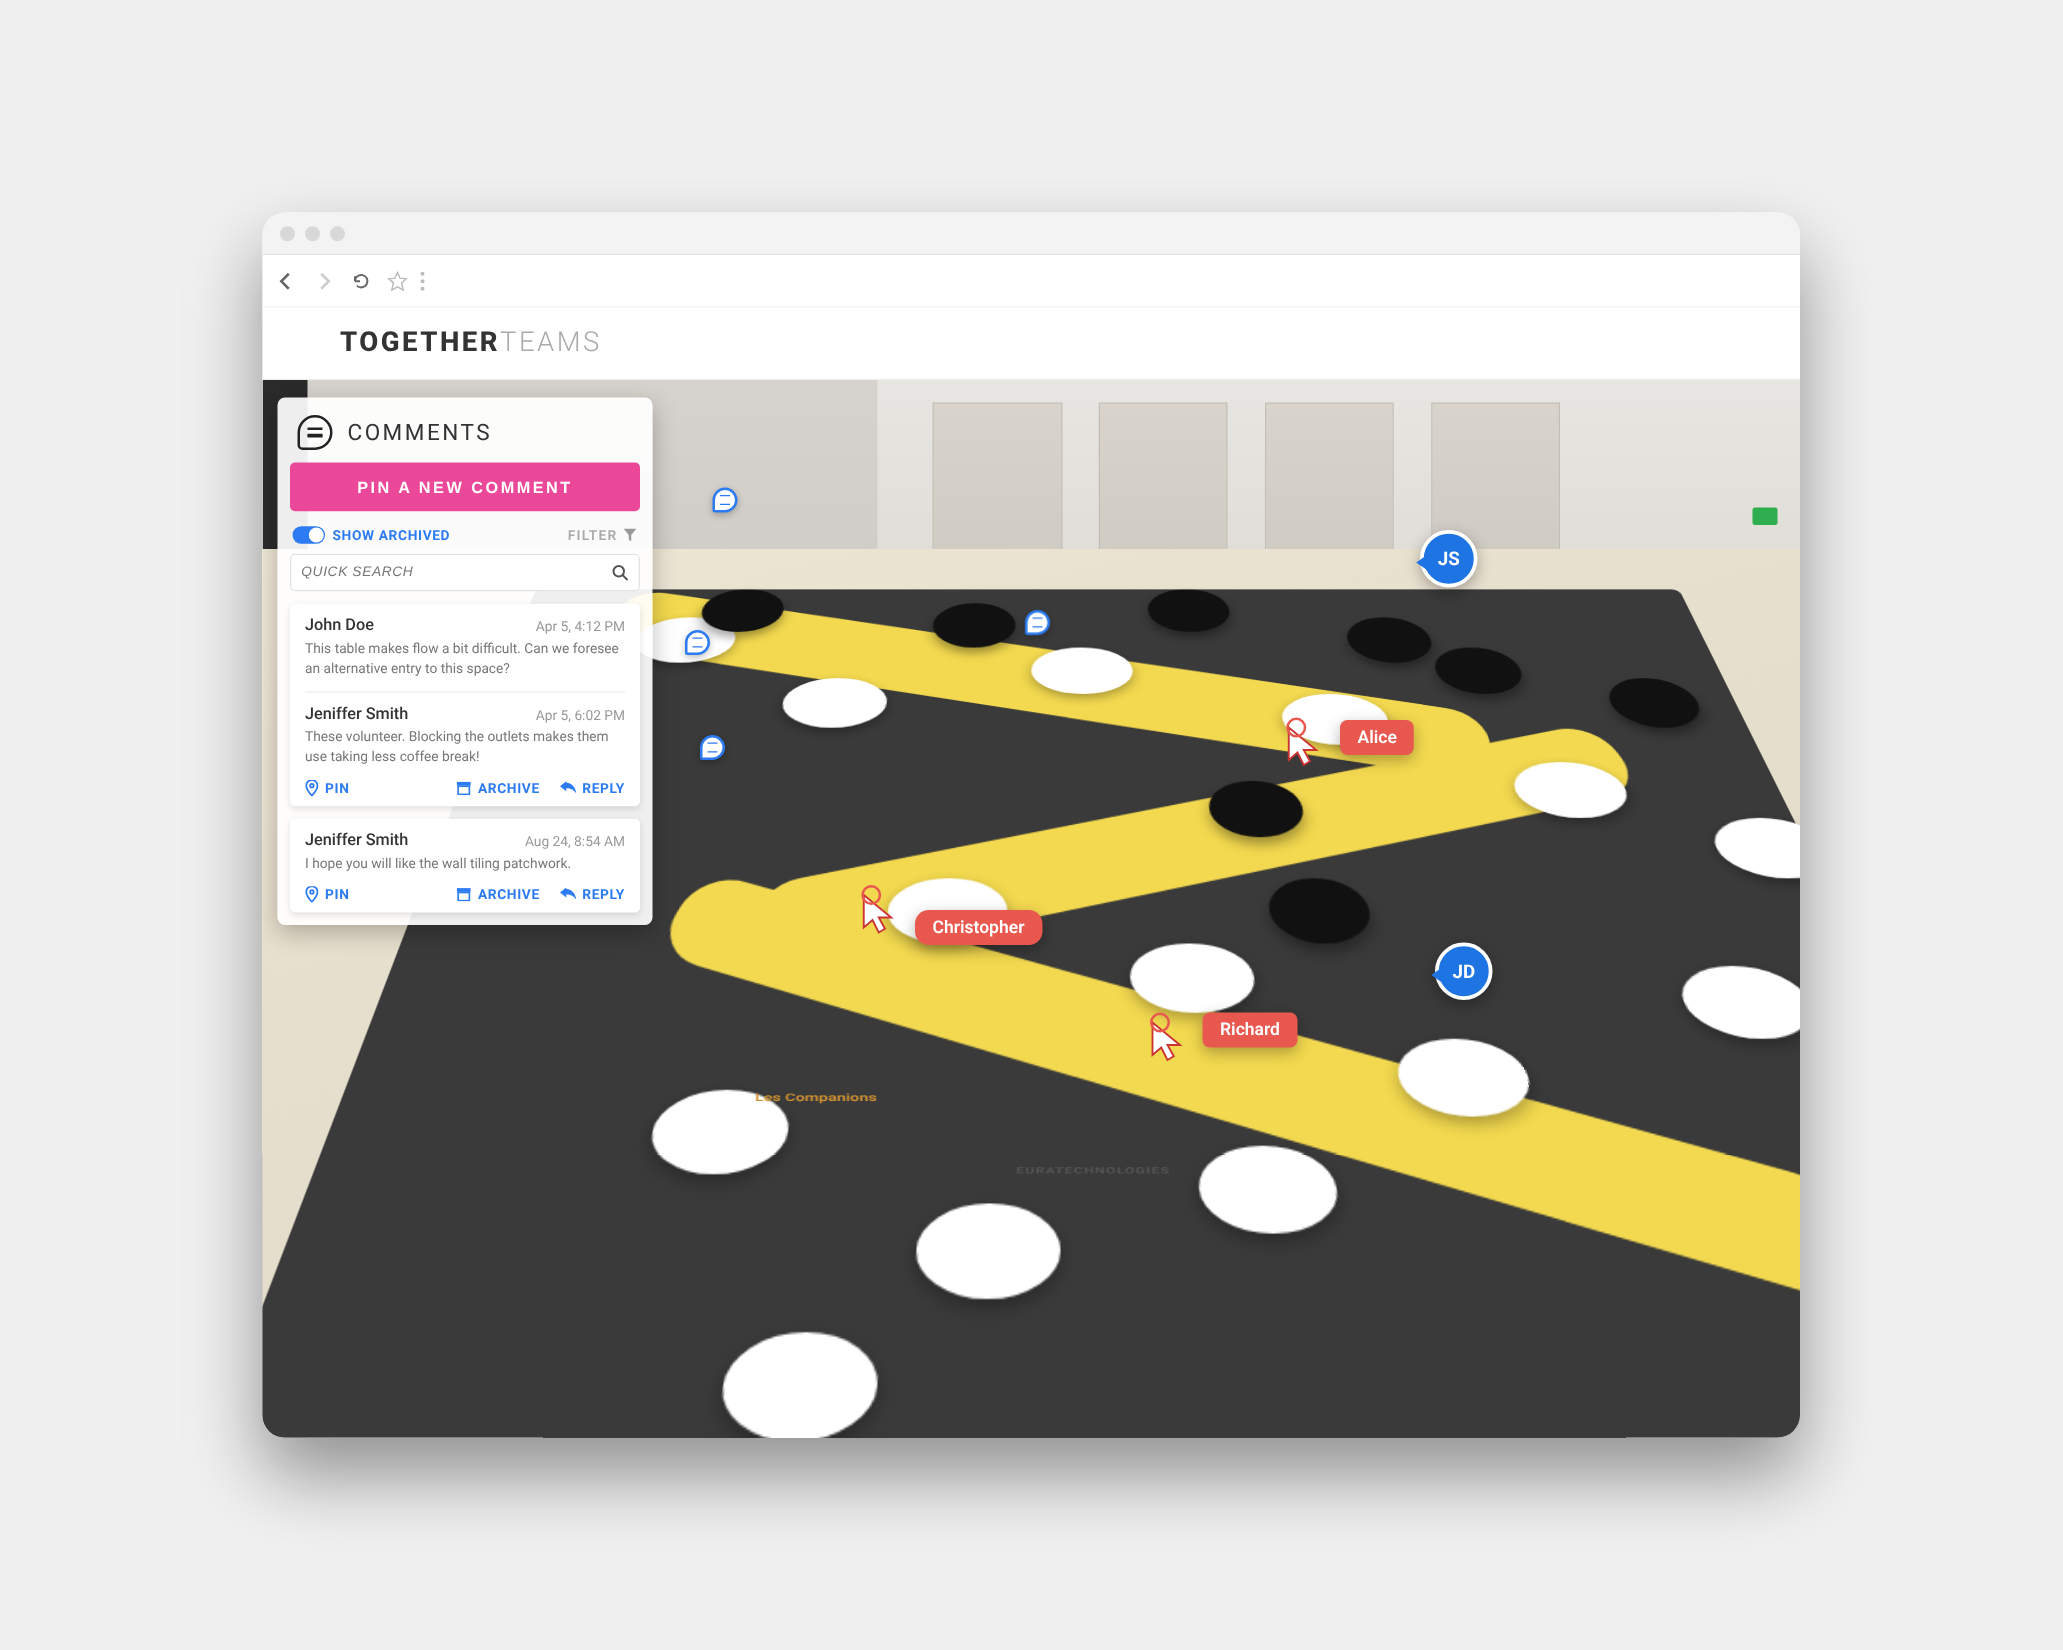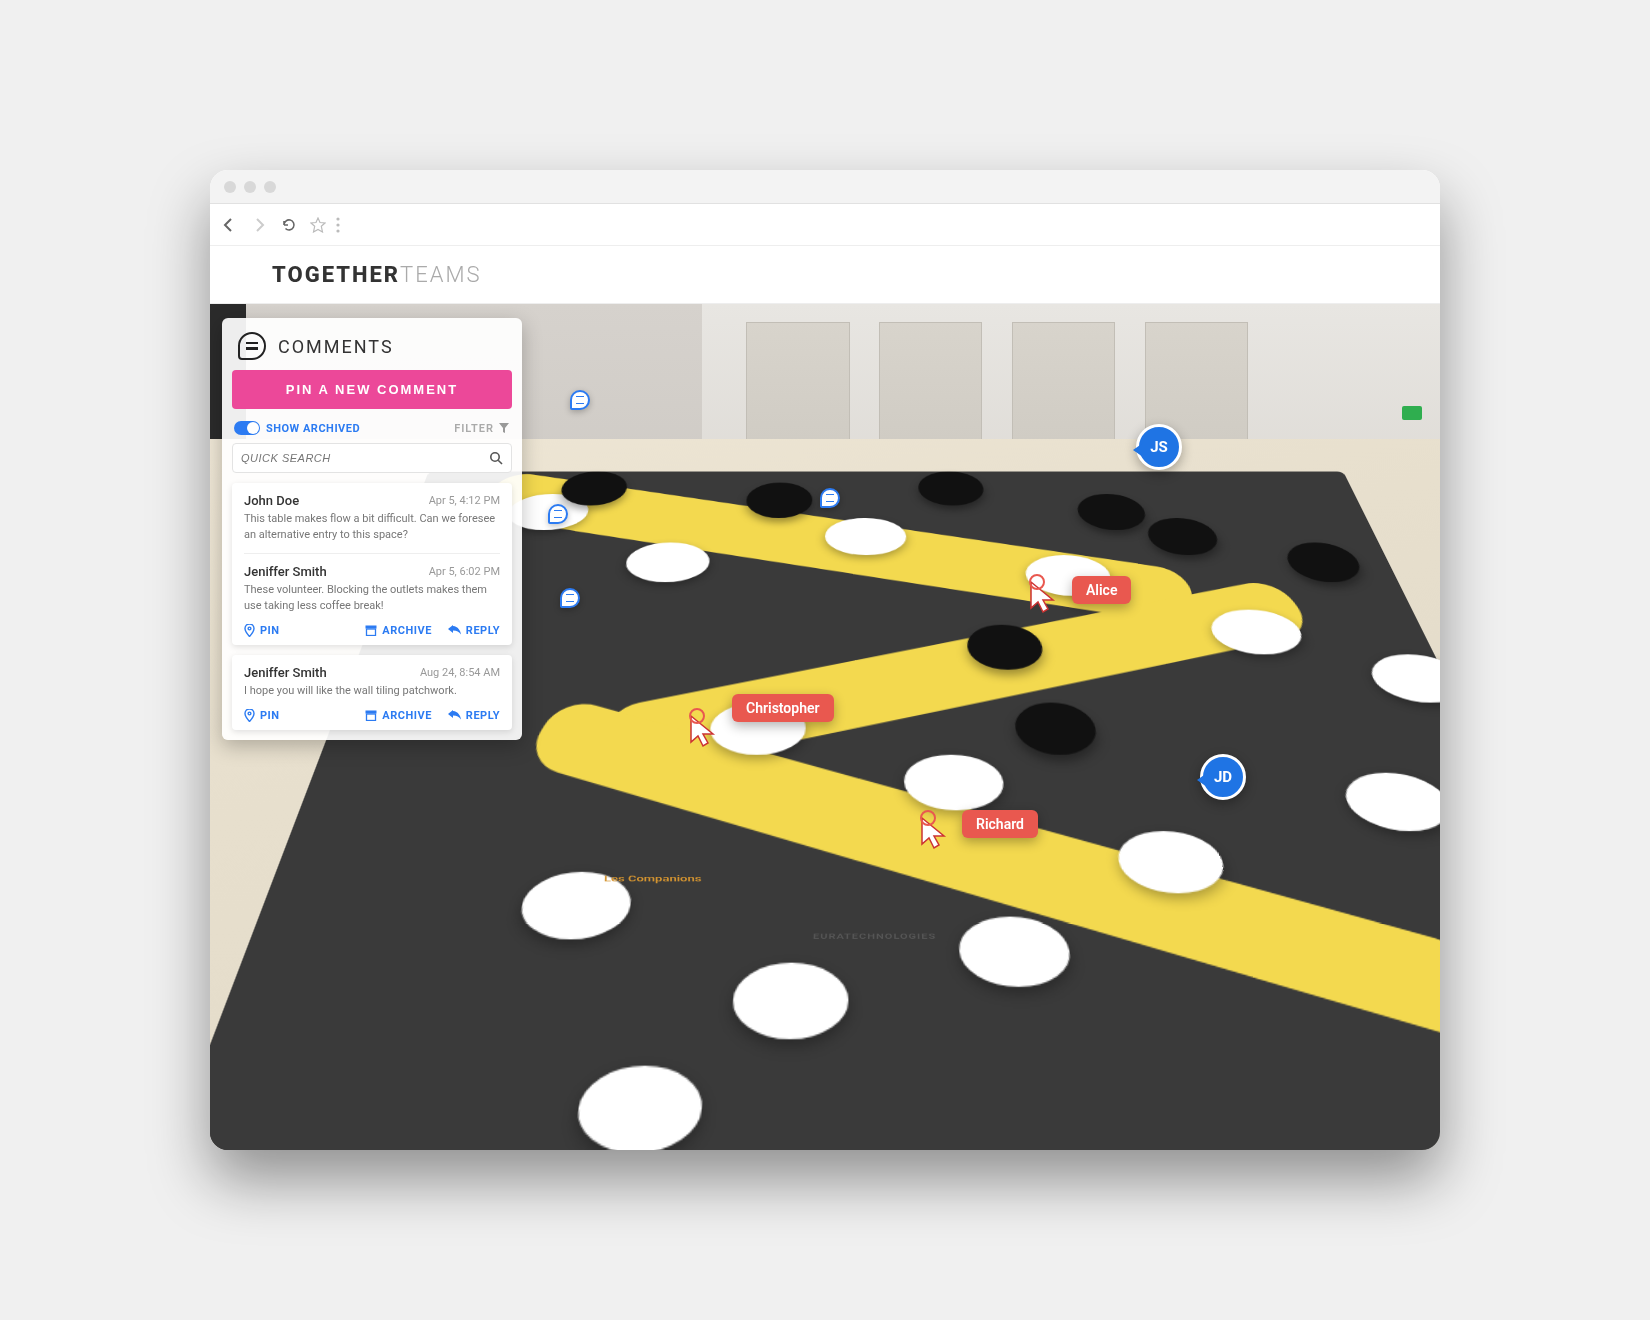--- a/index.html
+++ b/index.html
@@ -104,21 +104,21 @@
     display:flex; align-items:center; background:#fff; border:1px solid #e3e3e3; border-radius:4px; height:30px; padding:0 8px;
   }
   .search input { flex:1; border:none; outline:none; font-size:11px; font-style:italic; color:#888; background:transparent; letter-spacing:0.5px; }
   .search .mag { color:#666; }
 
   .thread {
     background:#fff; border-radius:4px; box-shadow:0 2px 6px rgba(0,0,0,0.12);
     margin-top:10px; padding: 10px 12px 8px;
   }
   .msg + .msg { border-top:1px solid #eee; margin-top:10px; padding-top:10px; }
-  .msg .row { display:flex; justify-content:space-between; align-items:center; }
+  .msg .row { display:flex; justify-content:space-between; align-items:flex-end; }
   .msg .author { font-size:13px; color:#333; font-weight:500; }
   .msg .time { font-size:11px; color:#999; }
   .msg .body { font-size:11px; color:#777; margin-top:3px; line-height:1.45; }
   .actions { display:flex; align-items:flex-start; justify-content:space-between; margin-top:10px; font-size:11px; font-weight:700; color:#2c7bf2; letter-spacing:0.5px; }
   .actions .grp { display:flex; gap:16px; }
   .ico { display:inline-flex; align-items:center; gap:5px; cursor:pointer; }
 
   
   .pin-bubble {
     position:absolute; width:20px; height:20px; background:#fff; border:2px solid #2c7bf2;
@@ -235,34 +235,34 @@
         </svg>
     </div>
     <div class="tag" style="left:862px; top:272px;"><span>Alice</span></div>
 
     <div class="cursor" style="left:475px; top:408px;">
       <span class="ring"></span>
       <svg viewBox="0 0 34 40">
           <path d="M6 4 L6 30 L13 24 L18 34 L23 31 L18 22 L28 22 Z" fill="#fff" stroke="#c33" stroke-width="1.5"></path>
         </svg>
     </div>
-    <div class="tag" style="left:522px; top:390px;"><span>Christopher</span></div>
+    <div class="tag" style="left:522px; top:424px;border-radius:11px;"><span>Christopher</span></div>
 
     <div class="cursor" style="left:706px; top:510px;">
       <span class="ring"></span>
       <svg viewBox="0 0 34 40">
           <path d="M6 4 L6 30 L13 24 L18 34 L23 31 L18 22 L28 22 Z" fill="#fff" stroke="#c33" stroke-width="1.5"></path>
         </svg>
     </div>
     <div class="tag" style="left:752px; top:506px;"><span>Richard</span></div>
 
     <div class="avatar" style="left:926px; top:120px;">
         <span>JS</span>
       </div>
-    <div class="avatar" style="left:990px; top:450px;">
+    <div class="avatar" style="left:938px; top:450px;">
         <span>JD</span>
       </div>
 
     <div class="panel-wrap">
       <div class="panel-header">
         <span class="comment-icon">
             <span class="lines"></span>
           </span>
         <span class="title">COMMENTS</span>
       </div>

